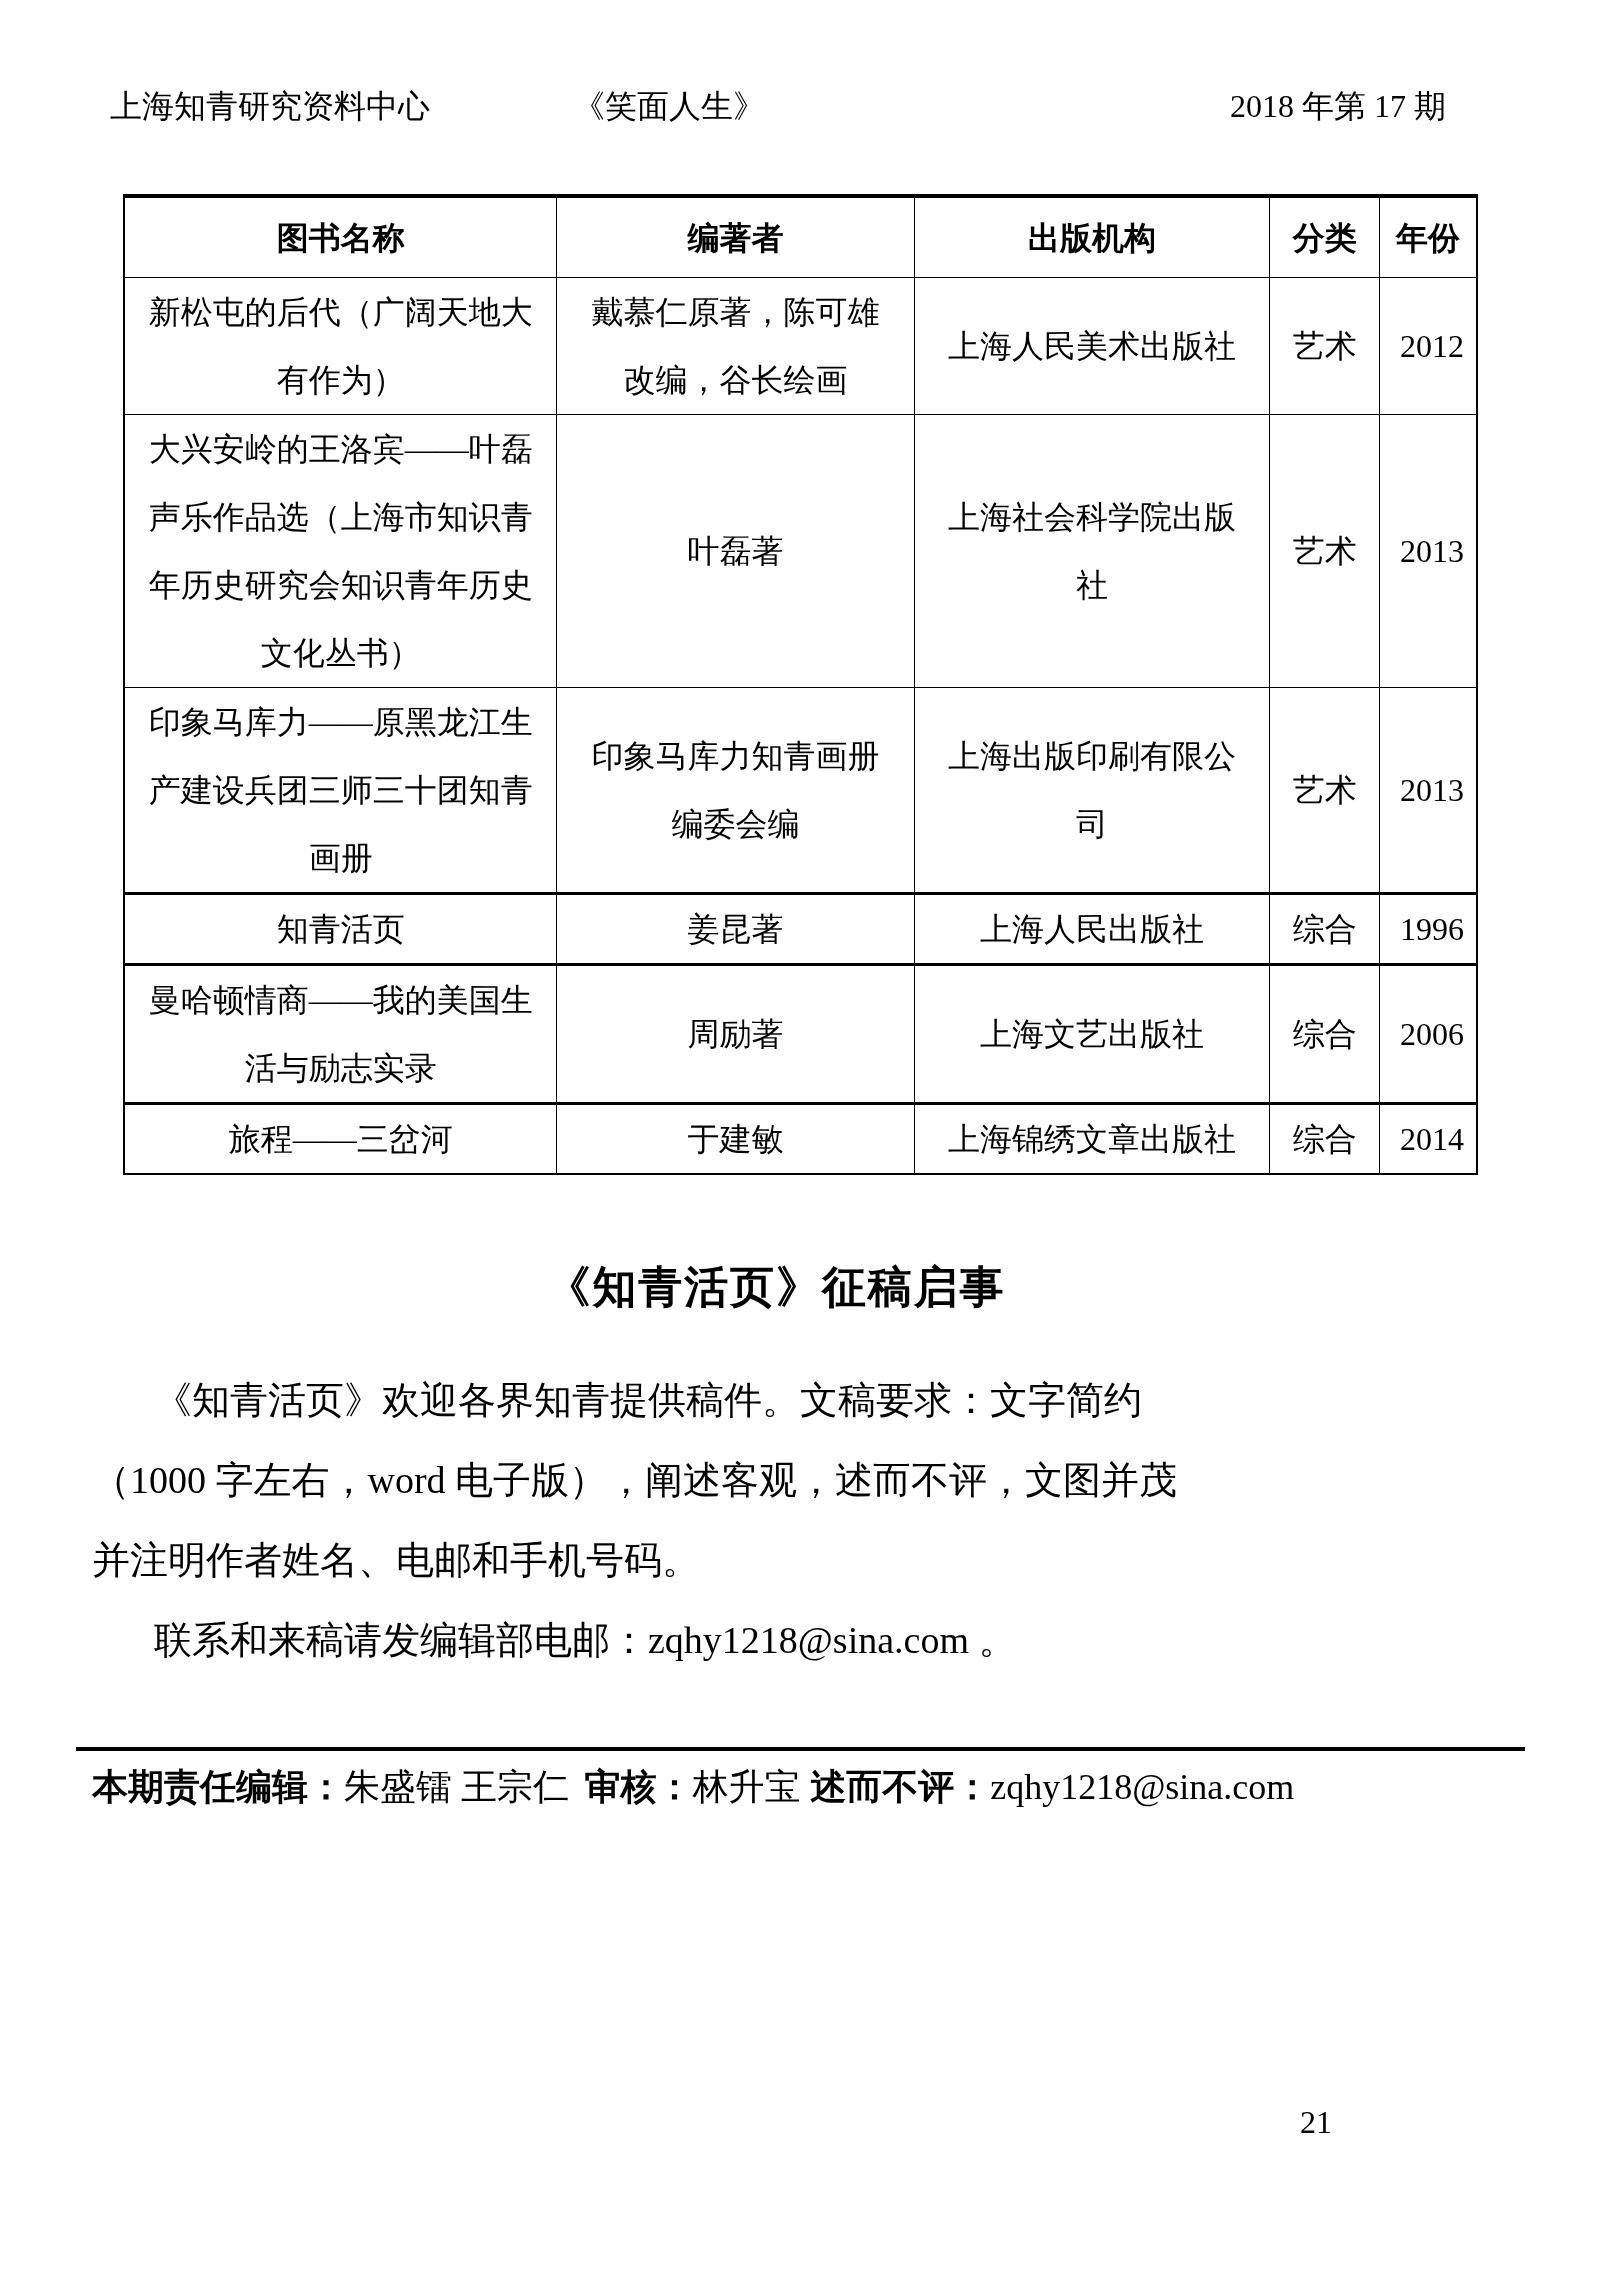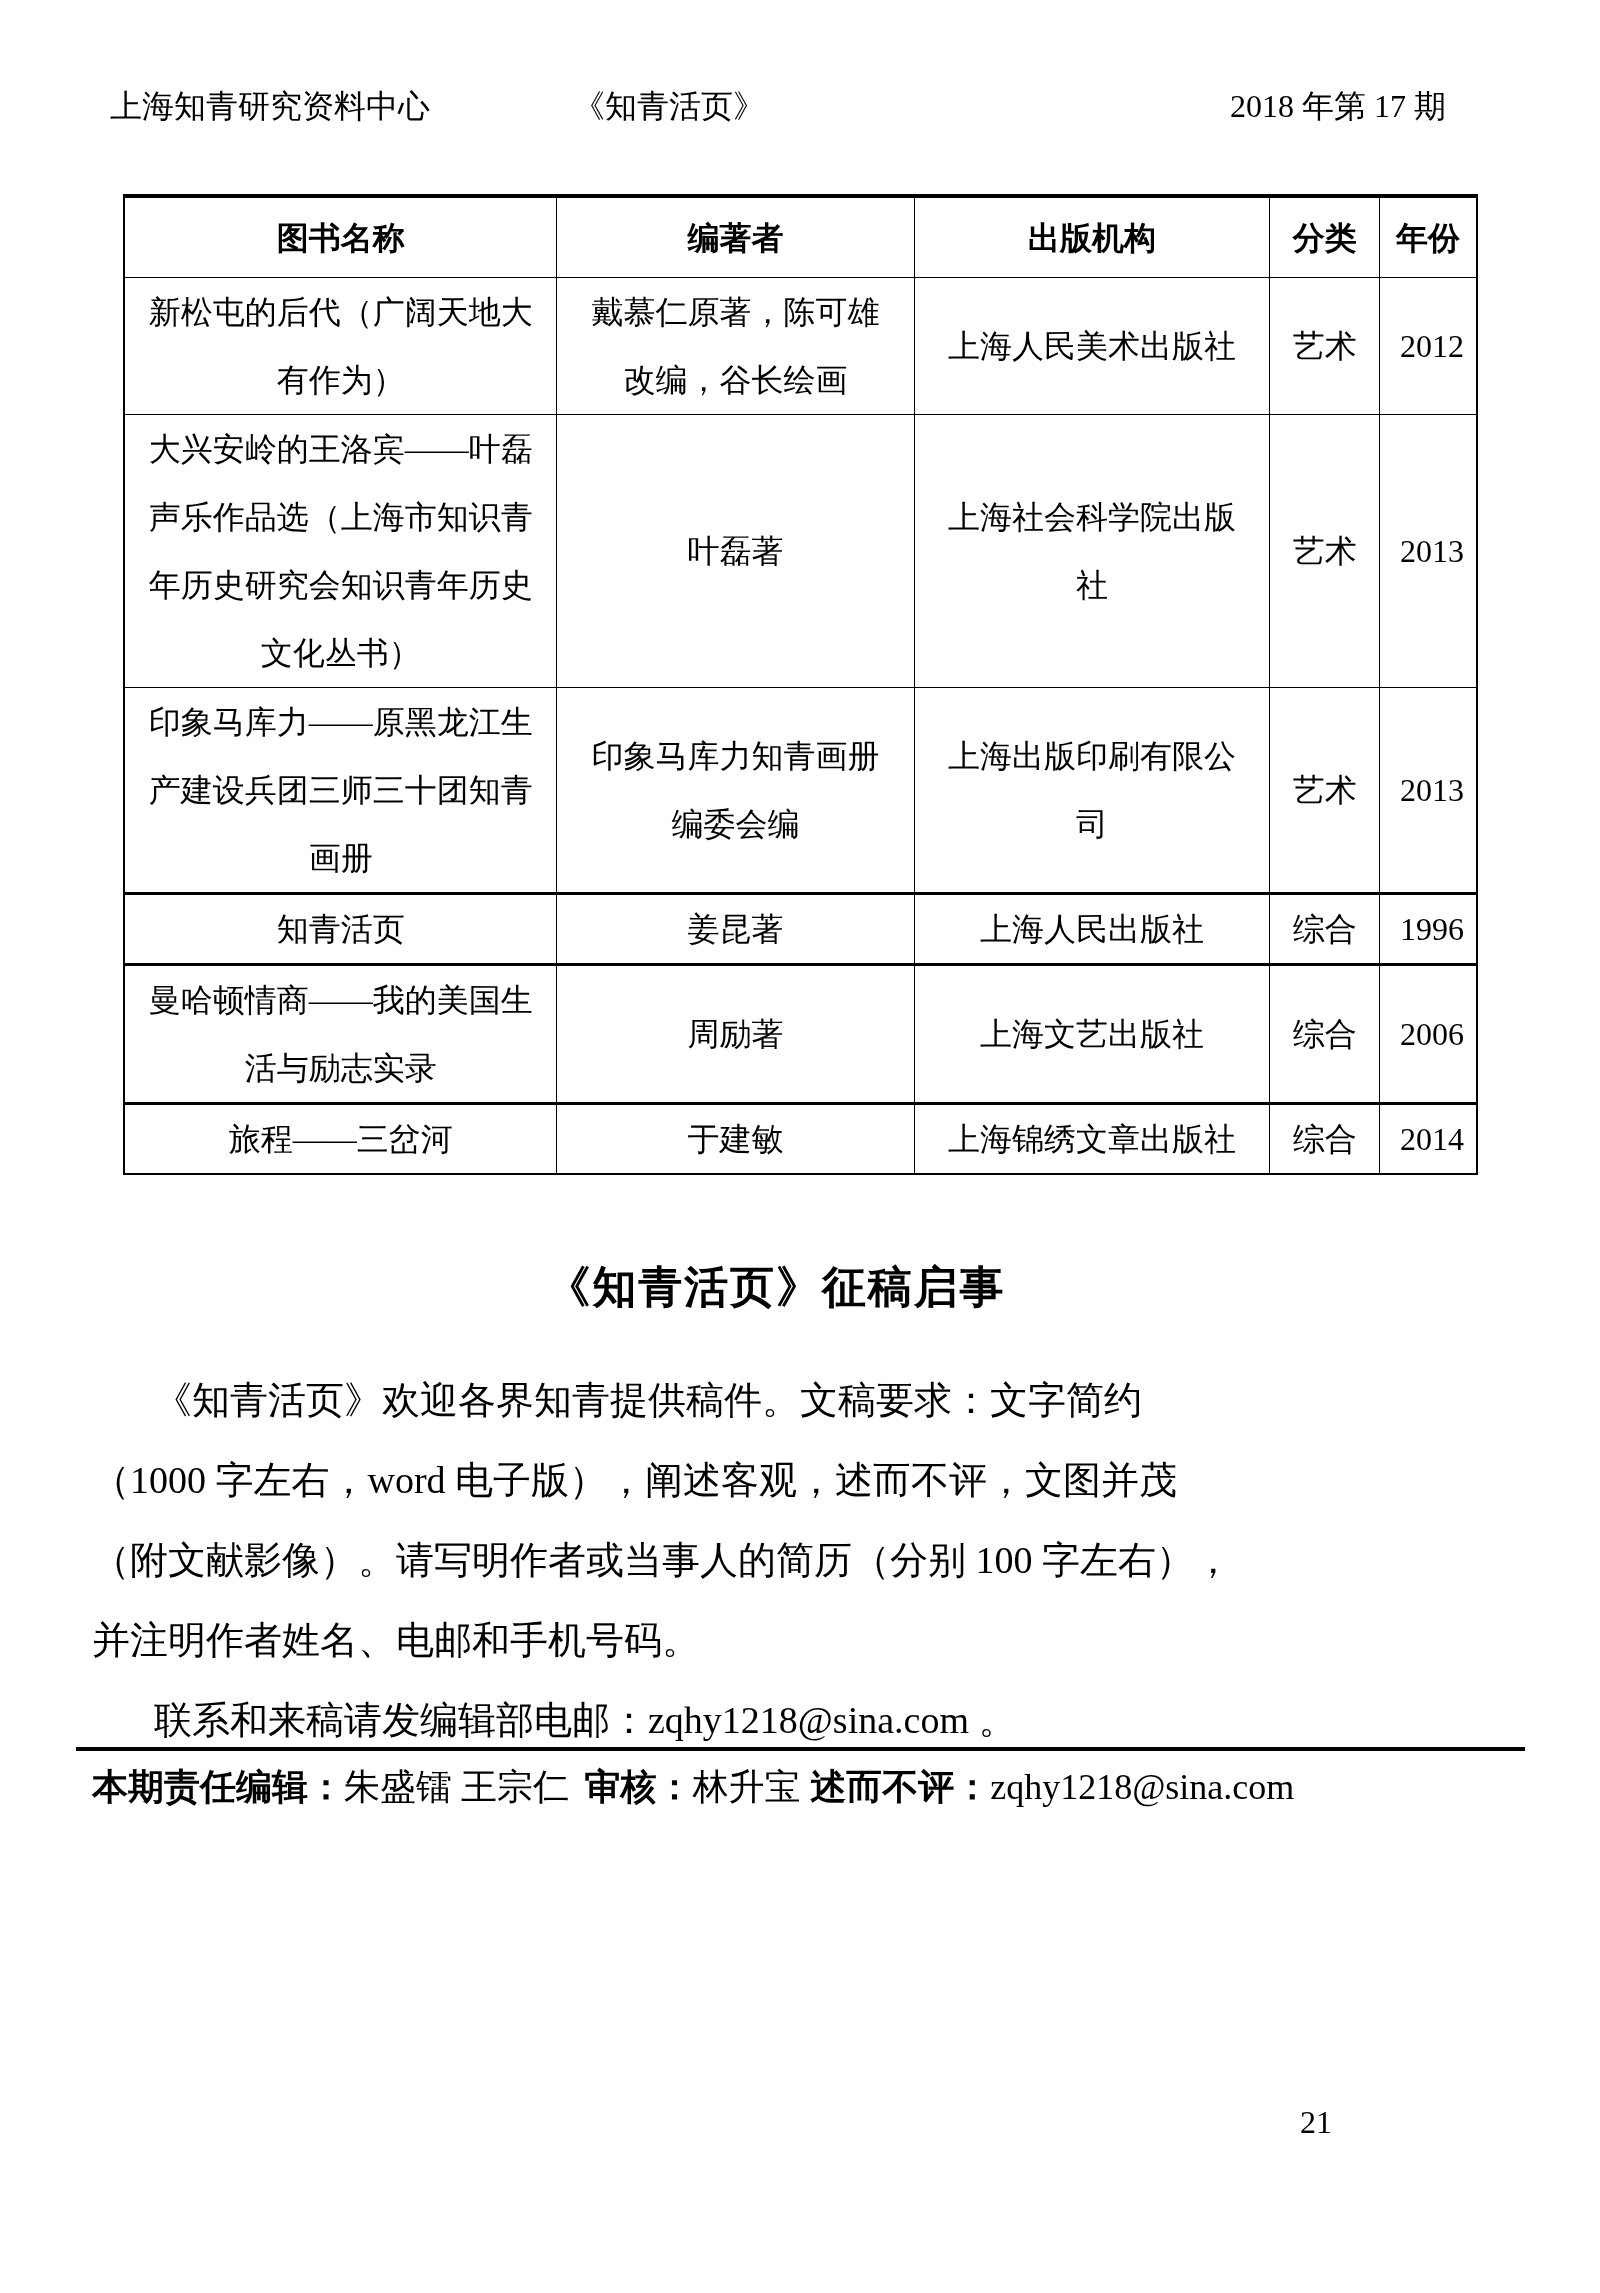--- a/index.html
+++ b/index.html
@@ -55,21 +55,21 @@
 
   .page-number { position:absolute; top:2104px; left:1300px; font-size:32px; }
 </style>
 </head>
 <body>
 
 <div class="page">
 
   <div class="hdr">
     <span class="hdr-org">上海知青研究资料中心</span>
-    <span class="hdr-title">《知青活页》</span>
+    <span class="hdr-title">《笑面人生》</span>
     <span class="hdr-issue">2018 年第 17 期</span>
   </div>
 
   <table class="books">
     <colgroup>
       <col class="c1">
         <col class="c2">
         <col class="c3">
         <col class="c4">
         <col class="c5">
@@ -127,21 +127,20 @@
         <td>2014</td>
       </tr>
     </tbody>
   </table>
 
   <div class="notice-title">《知青活页》征稿启事</div>
 
   <div class="notice-body">
     <div class="notice-line indent">《知青活页》欢迎各界知青提供稿件。文稿要求：文字简约</div>
     <div class="notice-line">（1000 字左右，word 电子版），阐述客观，述而不评，文图并茂</div>
-    <div class="notice-line">（附文献影像）。请写明作者或当事人的简历（分别 100 字左右），</div>
     <div class="notice-line">并注明作者姓名、电邮和手机号码。</div>
     <div class="notice-line indent">联系和来稿请发编辑部电邮：zqhy1218@sina.com 。</div>
   </div>
 
   <div class="footer-rule"></div>
 
   <div class="footer-line">
     <span class="lbl">本期责任编辑：</span><span>朱盛镭 王宗仁</span><span class="gap"></span><span class="lbl">审核：</span><span>林升宝</span><span class="gap-s"></span><span class="lbl">述而不评：</span><span>zqhy1218@sina.com</span>
   </div>
 

